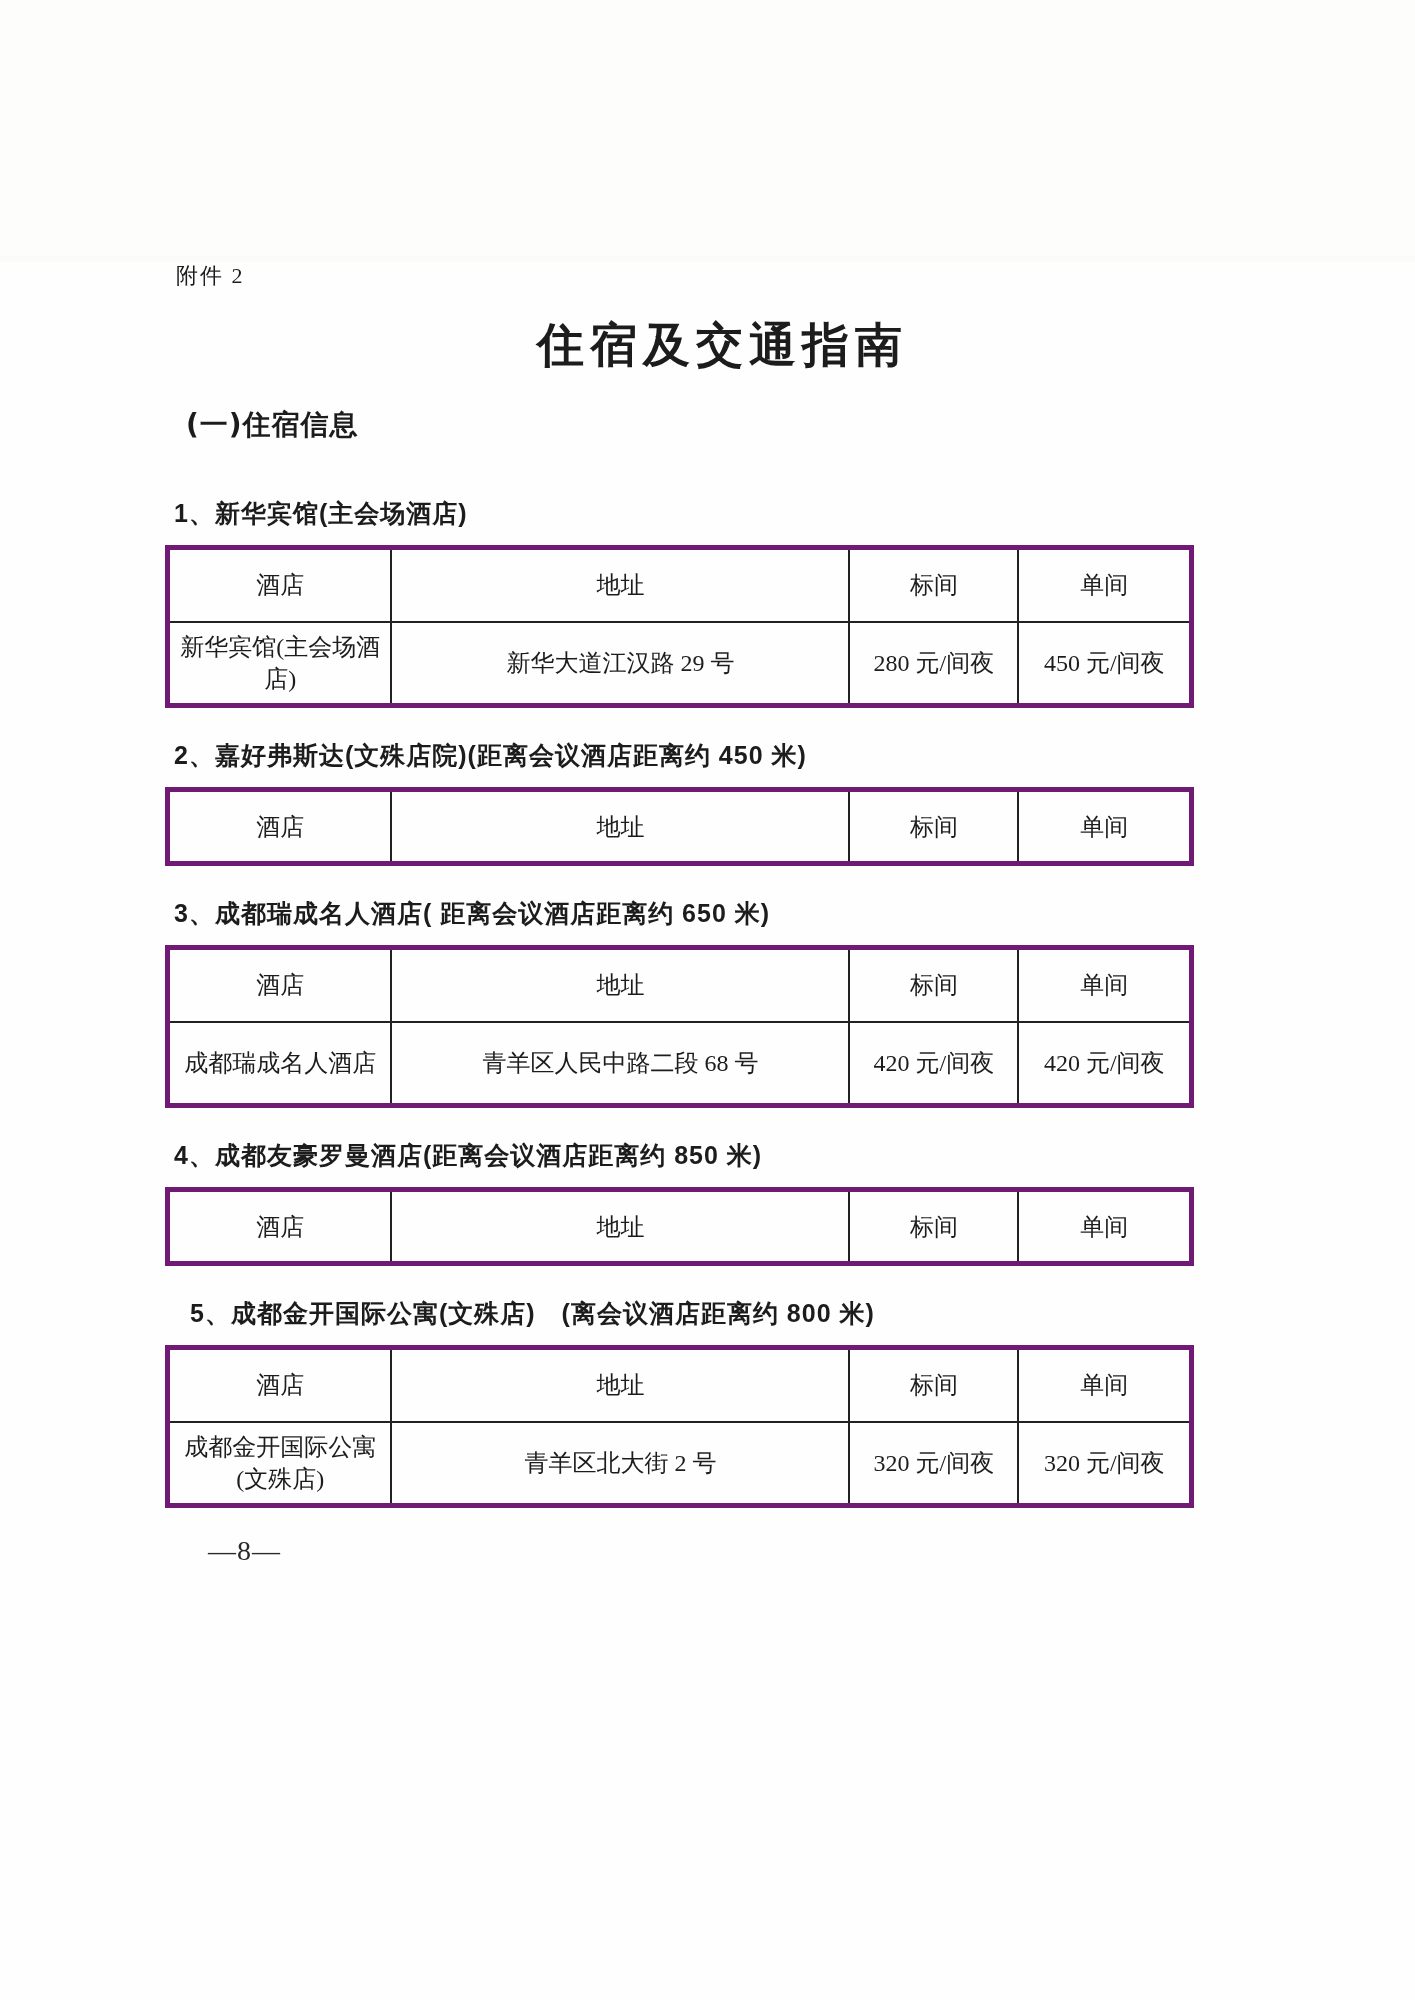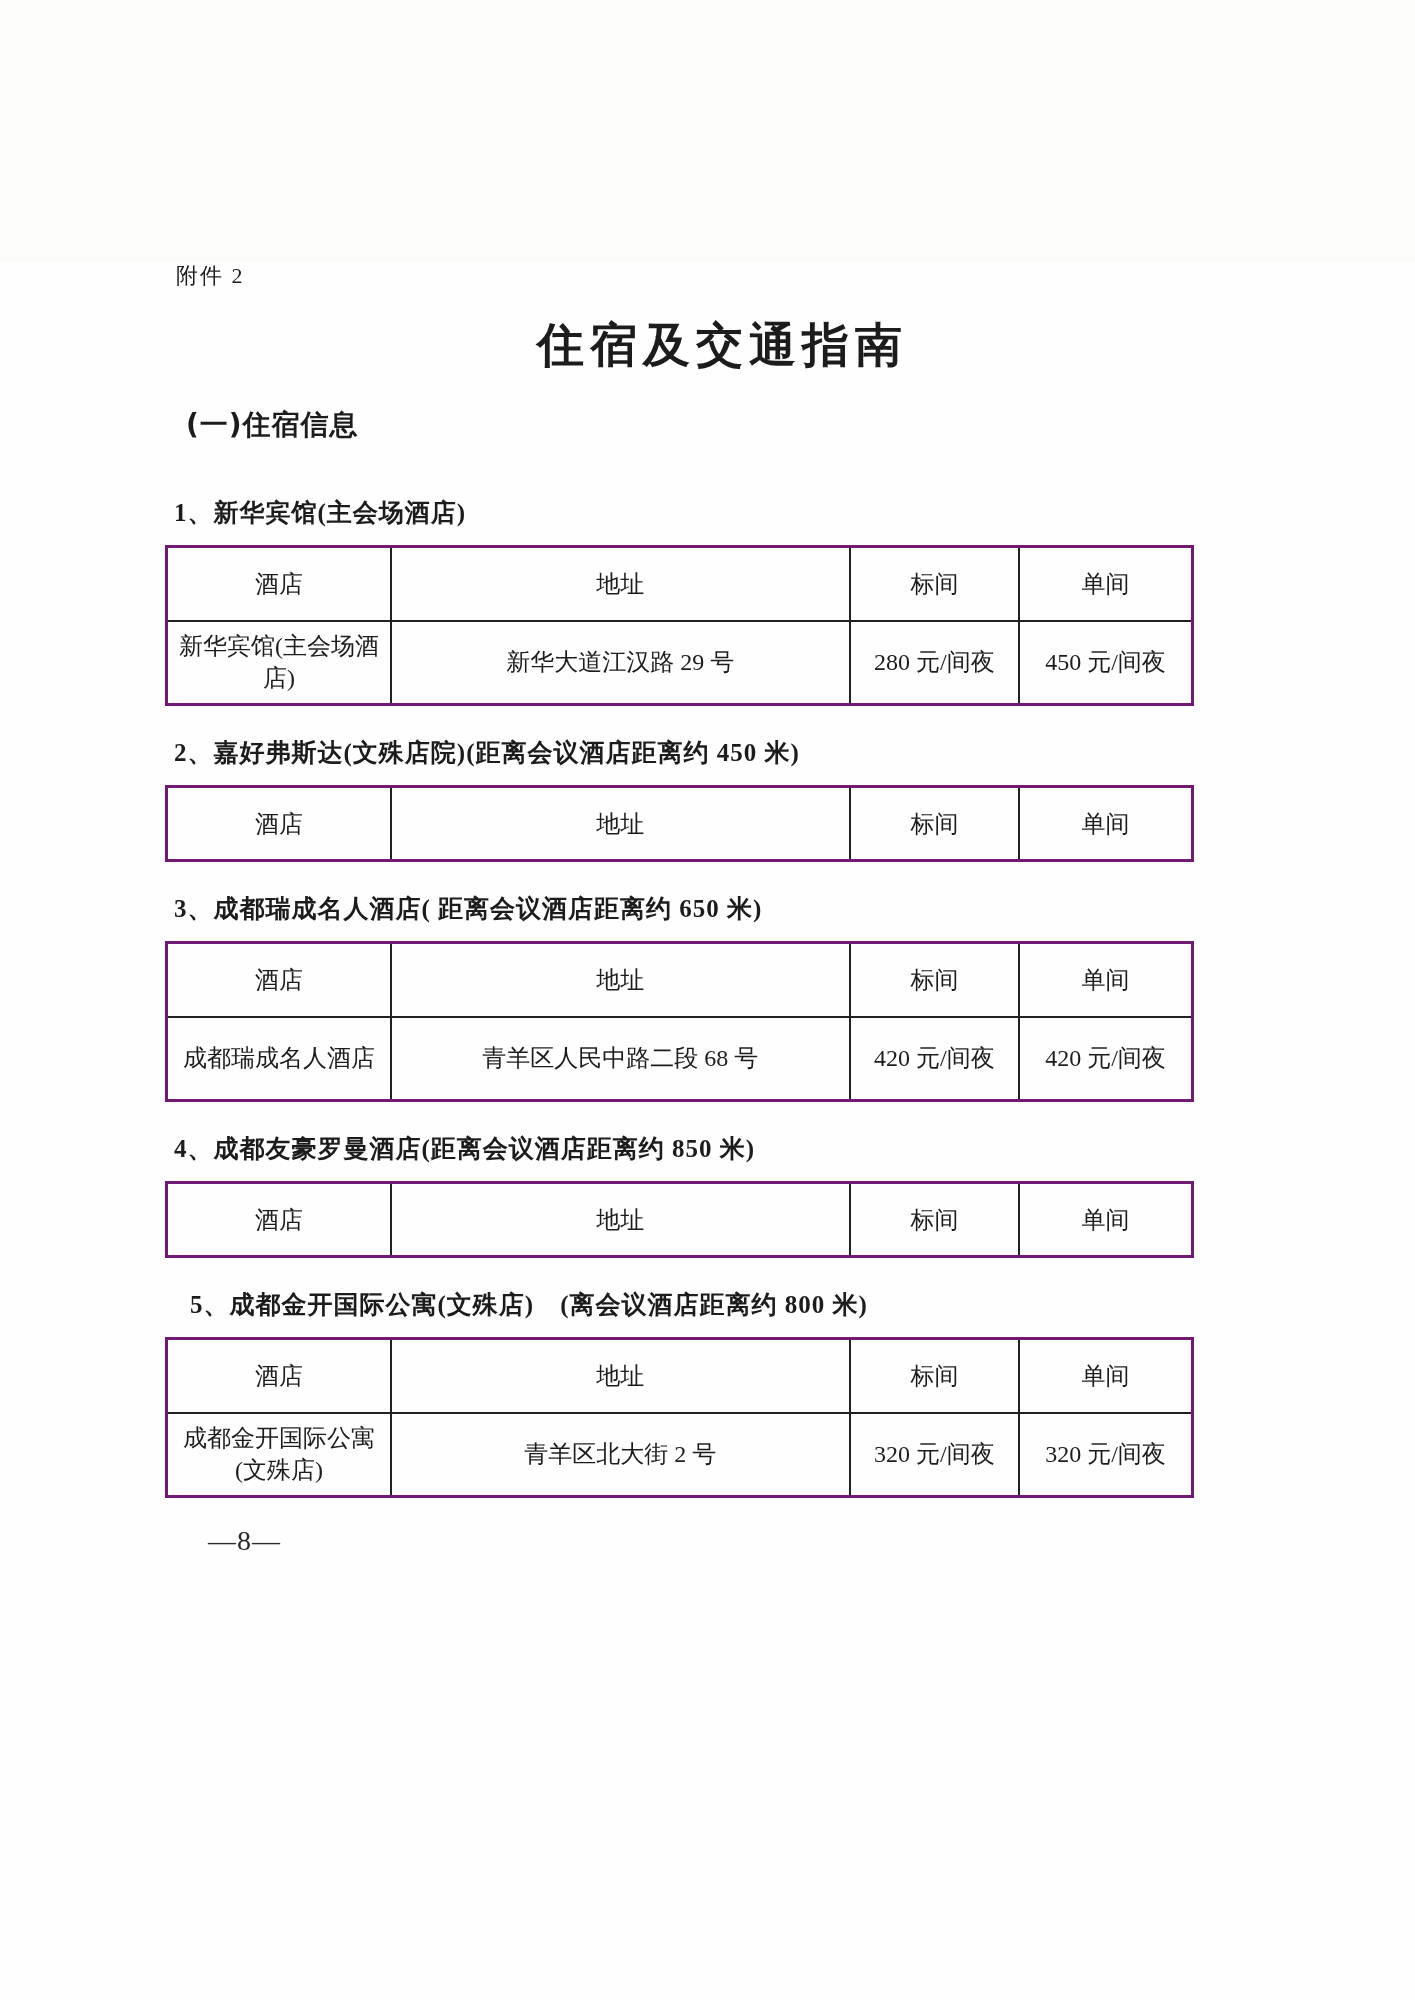--- a/index.html
+++ b/index.html
@@ -36,21 +36,21 @@
   .section-heading {
     margin: 32px 0 0 186px;
     font-family: "DejaVu Sans", "Liberation Sans", sans-serif;
     font-weight: 700;
     font-size: 28px;
     line-height: 38px;
     letter-spacing: 1px;
   }
   .item-heading {
     margin: 30px 0 0 174px;
-    font-family: Liberation Serif, serif;
+    font-family: Liberation Sans, sans-serif;
     font-weight: 700;
     font-size: 25px;
     line-height: 34px;
     letter-spacing: 1px;
   }
   .item-heading.first { margin-top: 52px; }
   .item-heading.indent5 { margin-left: 190px; }
   table.hotel-table {
     margin: 15px 0 0 165px;
     width: 1029px;
@@ -59,21 +59,21 @@
     background: #fefefe;
   }
   table.hotel-table th, table.hotel-table td {
     border: 2px solid #212121;
     text-align: center;
     vertical-align: middle;
     font-weight: 400;
     font-size: 24px;
     font-family: "Liberation Serif", "DejaVu Serif", serif;
   }
-  table.hotel-table { border: 3px solid #701a75; }
+  table.hotel-table { border: 5px solid #701a75; }
   table.hotel-table th { height: 74px; }
   table.hotel-table td { height: 84px; }
   .col-hotel   { width: 220px; }
   .col-address { width: 450px; }
   .col-std     { width: 166px; }
   .col-single  { width: 170px; }
   .section-heading.transport { margin-top: 48px; }
   .page-number {
     margin: 26px 0 0 208px;
     font-size: 28px;

